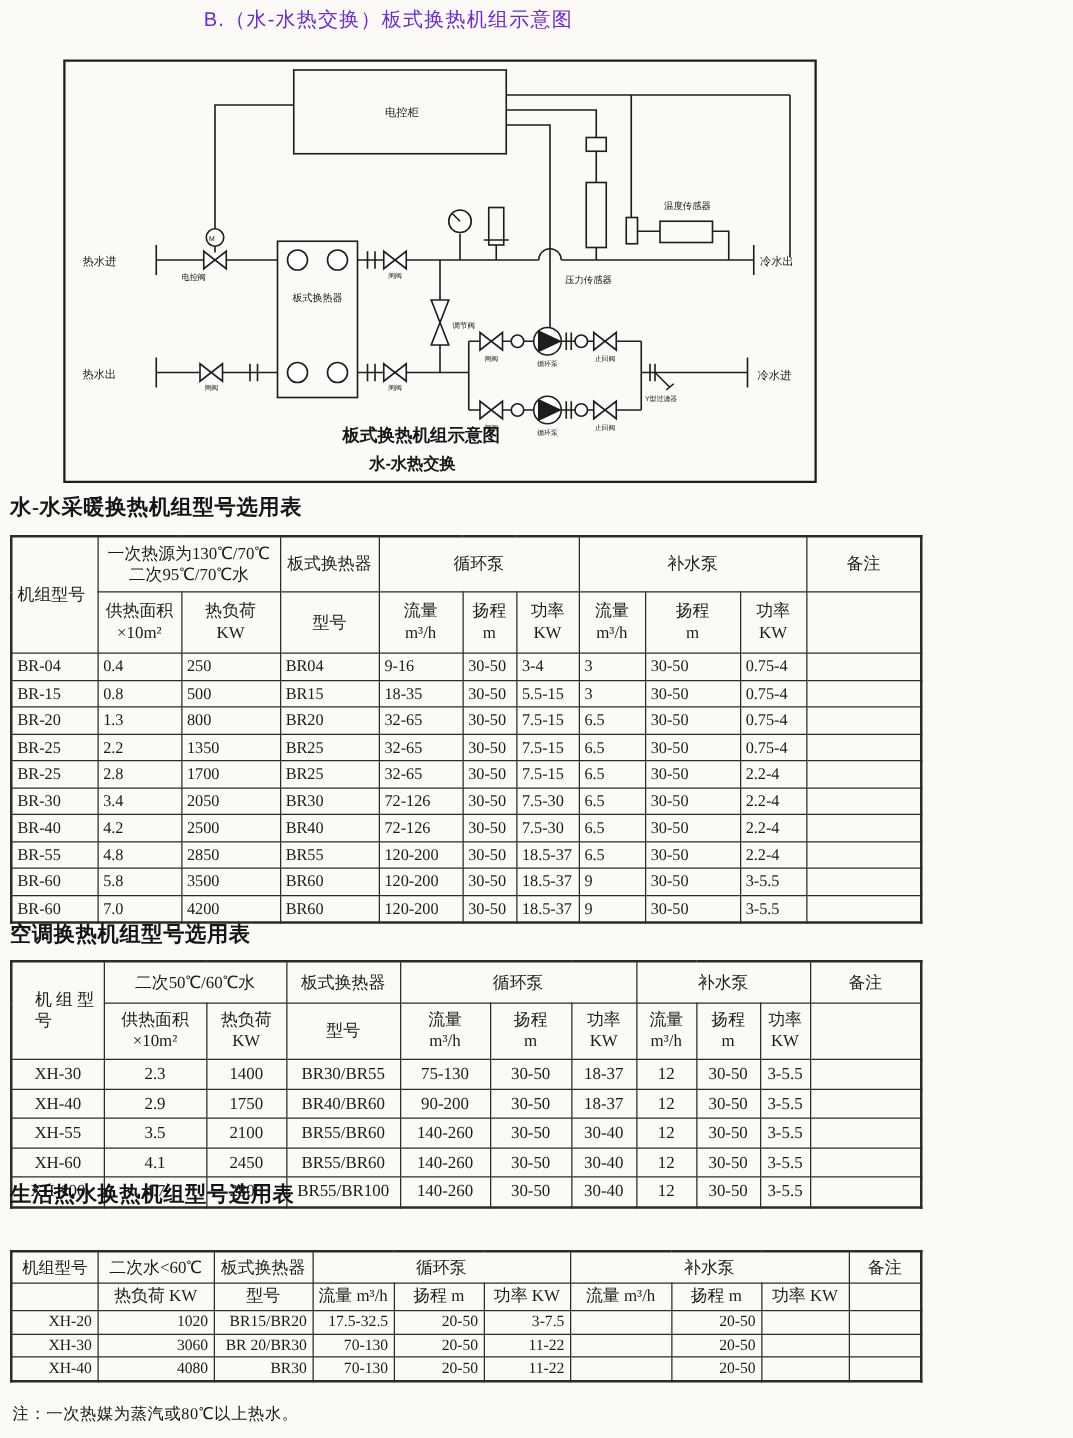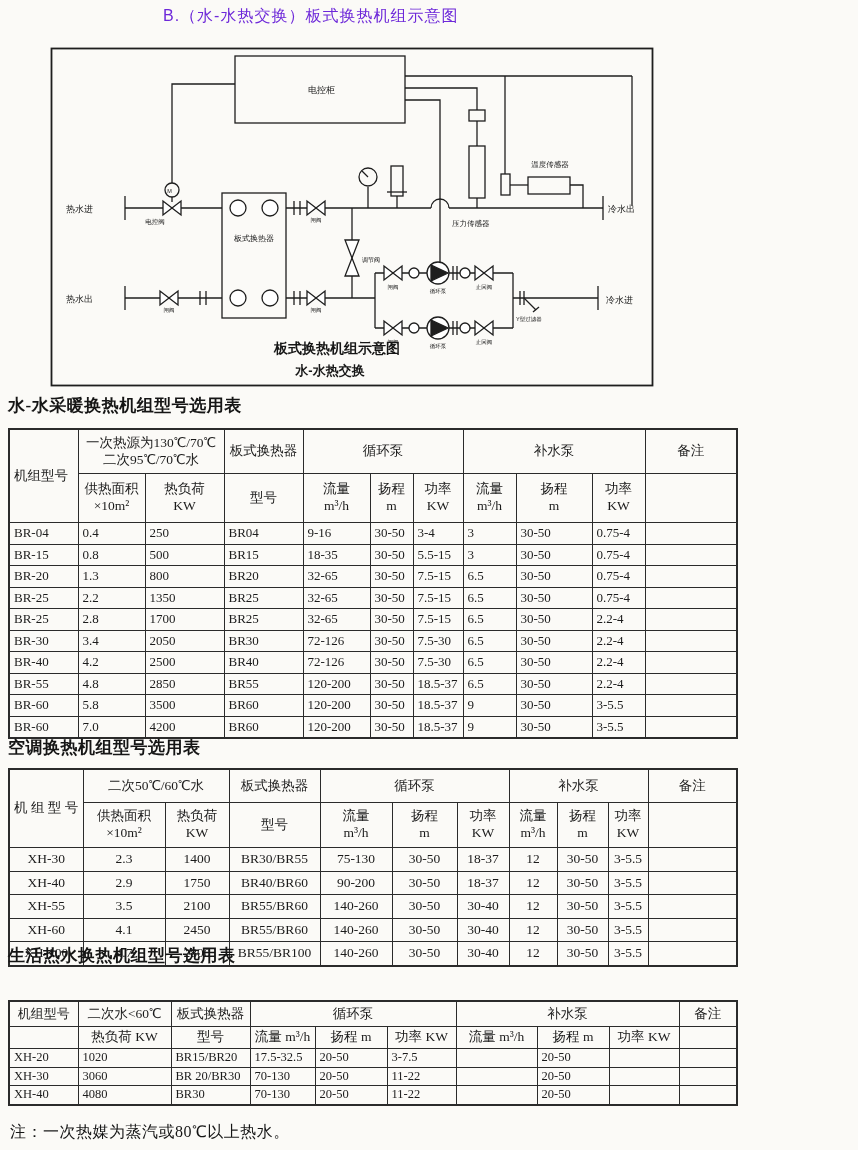--- a/index.html
+++ b/index.html
@@ -27,24 +27,24 @@
   }
   table.spec th,table.spec td{
     border:1px solid #2b2b2b;overflow:hidden;white-space:nowrap;
     font-weight:normal;color:#1b1b1b;
   }
   table.spec th{text-align:center;font-size:13.5px;line-height:1.25;padding:1px 1px;}
   table.spec th .l2{display:block;}
   table.spec td{font-size:13px;padding:0 4px;}
   #t1 td{height:20.5px;text-align:left;}
   #t2 td{height:22.5px;text-align:center;font-size:13.5px;}
-  #t3 td{height:17.5px;text-align:left;font-size:12.5px;}
+  #t3 td{height:17.5px;text-align:right;font-size:12.5px;}
   #t1 th{height:auto;}
   .note{
-    position:absolute;left:10px;top:1122px;font-size:16px;color:#151515;
+    position:absolute;left:10px;top:1122px;font-size:13px;color:#151515;
     font-family:"Liberation Serif",serif;letter-spacing:0.5px;
   }
 </style>
 </head>
 <body>
 
 <div class="page-title">B.（水-水热交换）板式换热机组示意图</div>
 
 <div class="diagram-wrap">
 <svg width="606" height="346" viewBox="0 0 606 346">
@@ -390,21 +390,21 @@
     <col style="width:72px">
       <col style="width:65px">
       <col style="width:52px">
       <col style="width:48px">
     <col style="width:51px">
       <col style="width:40px">
       <col style="width:89px">
   </colgroup>
   <thead>
     <tr>
-      <th rowspan="2" style="text-align:left;padding-left:4px;white-space:normal">机 组 型 号</th>
+      <th rowspan="2" style="text-align:left;padding-left:18px;white-space:normal">机 组 型 号</th>
       <th colspan="2" style="height:30px">二次50℃/60℃水</th>
       <th>板式换热器</th>
       <th colspan="3">循环泵</th>
       <th colspan="3">补水泵</th>
       <th>备注</th>
     </tr>
     <tr>
       <th style="height:42px"><span>供热面积</span><span class="l2">×10m²</span></th>
       <th><span>热负荷</span><span class="l2">KW</span></th>
       <th>型号</th>

